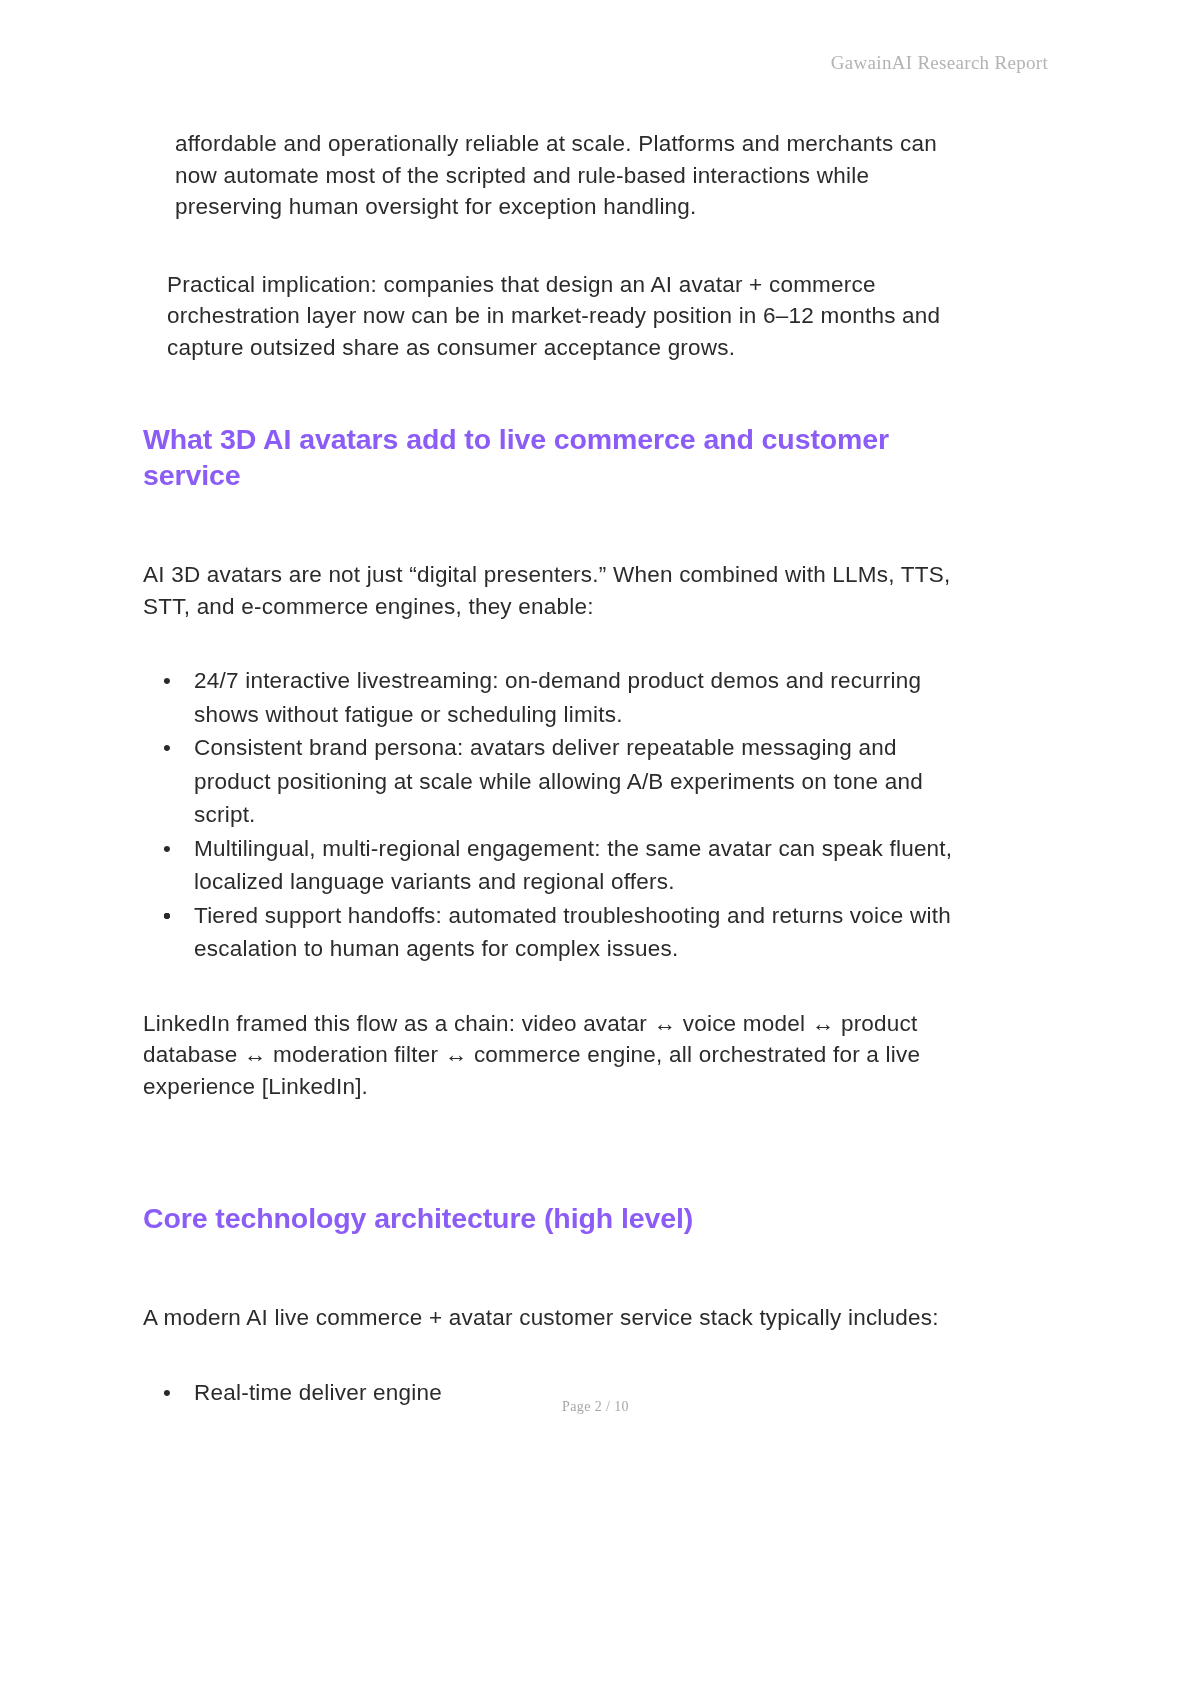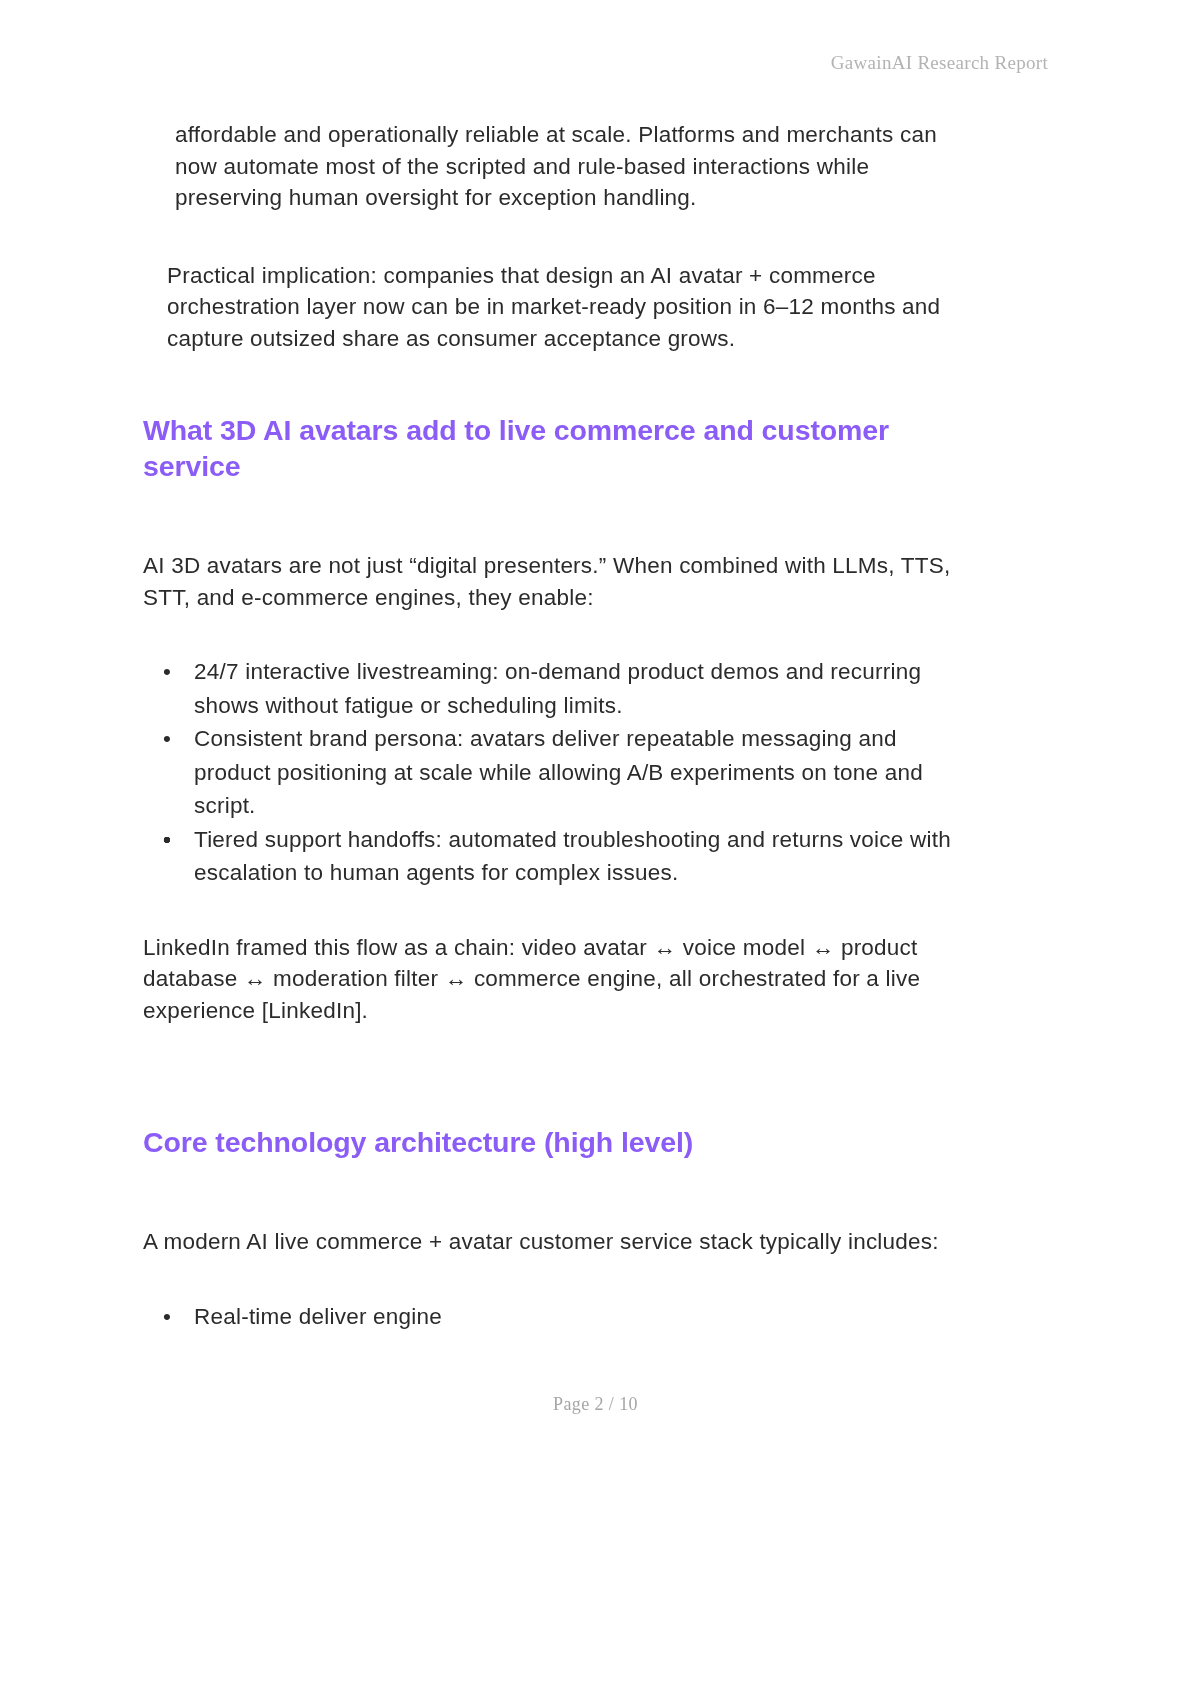--- a/index.html
+++ b/index.html
@@ -31,21 +31,21 @@
     font-size: 19px;
     letter-spacing: 0.3px;
     color: #b3b3b3;
     white-space: nowrap;
   }
 
   
   .content {
     position: absolute;
     left: 143px;
-    top: 119px;
+    top: 128px;
     width: 832px;
   }
 
   p.body-text {
     margin: 0;
     font-size: 22.5px;
     line-height: 31.5px;
     color: #2b2b2b;
     font-weight: 400;
     letter-spacing: 0.01em;
@@ -100,21 +100,21 @@
   ul.bullets li + li { margin-top: 0; }
 
   
   .page-footer {
     position: absolute;
     left: 0;
     right: 0;
     bottom: 73px;
     text-align: center;
     font-family: "Liberation Serif", serif;
-    font-size: 18px;
+    font-size: 14px;
     color: #a6a6a6;
     letter-spacing: 0.4px;
   }
 </style>
 </head>
 <body>
 
 <div class="page">
 
   <div class="running-header">GawainAI Research Report</div>
@@ -137,20 +137,21 @@
       <li>
         <span class="dot">•</span>
         <span>24/7 interactive livestreaming: on-demand product demos and recurring shows without fatigue or scheduling limits.</span>
       </li>
       <li>
         <span class="dot">•</span>
         <span>Consistent brand persona: avatars deliver repeatable messaging and product positioning at scale while allowing A/B experiments on tone and script.</span>
       </li>
       <li>
         <span class="dot">•</span>
+        <span>Multilingual, multi-regional engagement: the same avatar can speak fluent, localized language variants and regional offers.</span>
       </li>
       <li>
         <span class="dot">•</span>
       </li>
       <li>
         <span class="dot">•</span>
       </li>
       <li>
         <span class="dot">•</span>
         <span>Tiered support handoffs: automated troubleshooting and returns voice with escalation to human agents for complex issues.</span>

